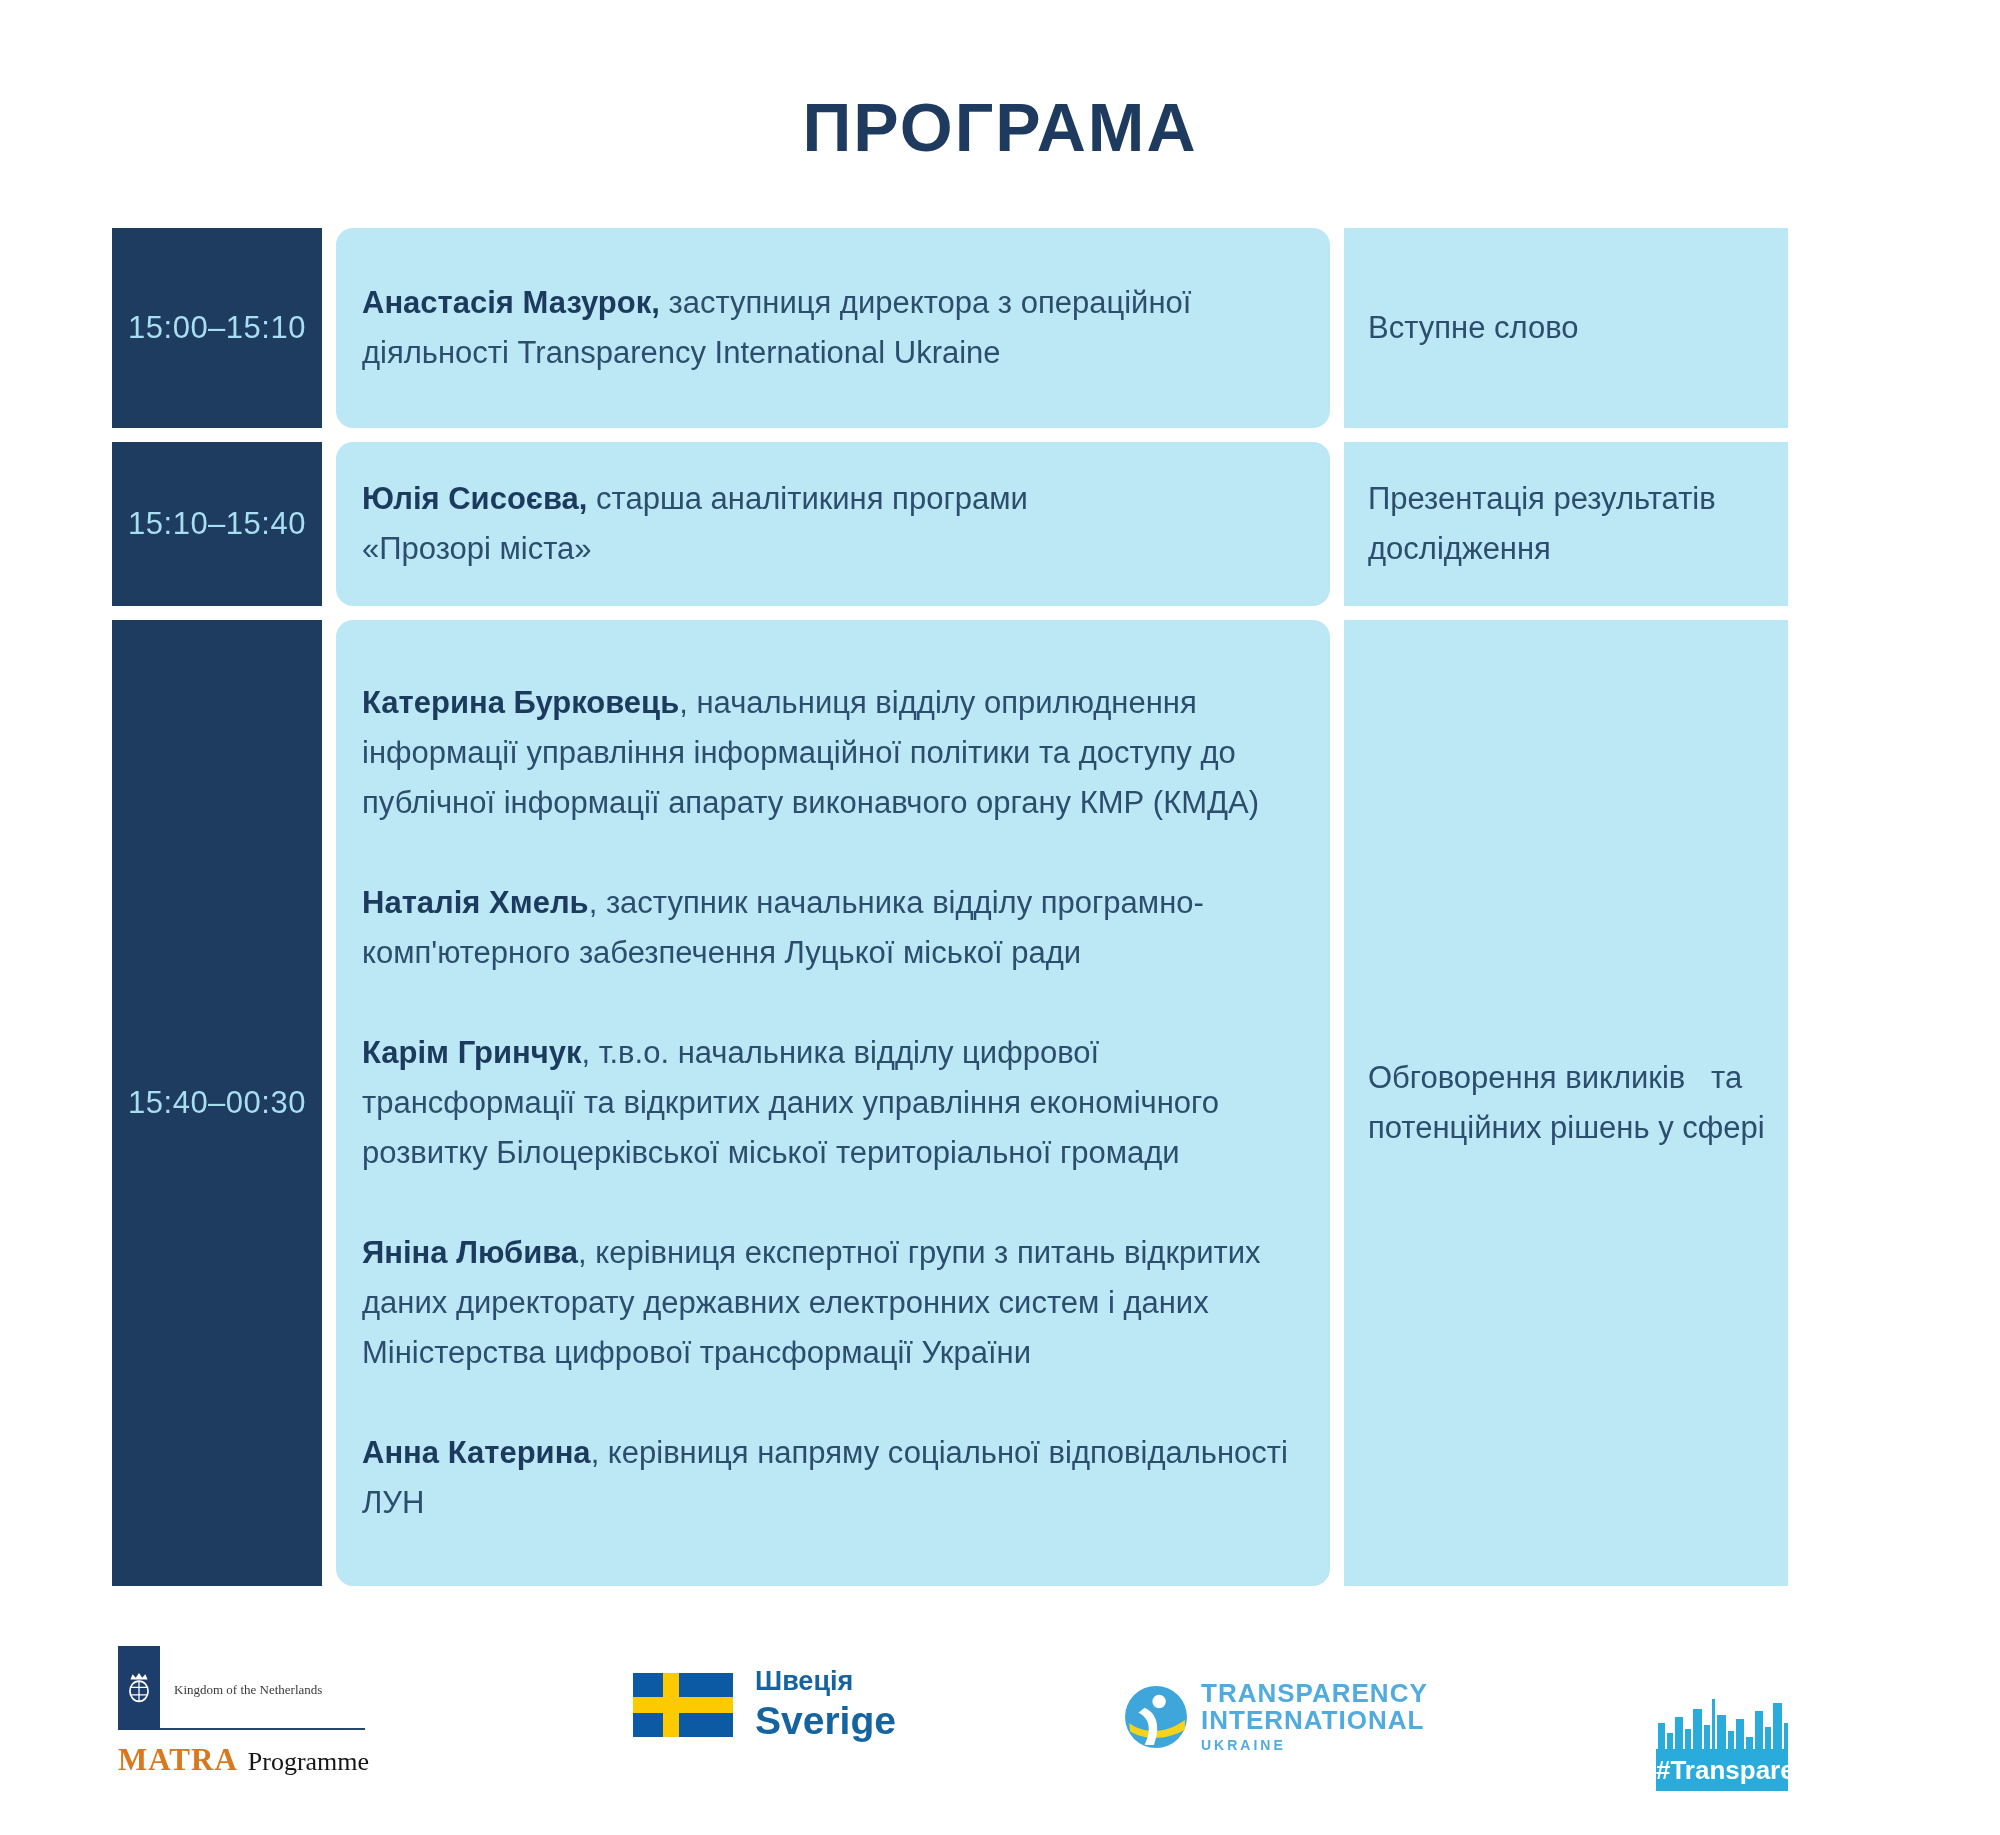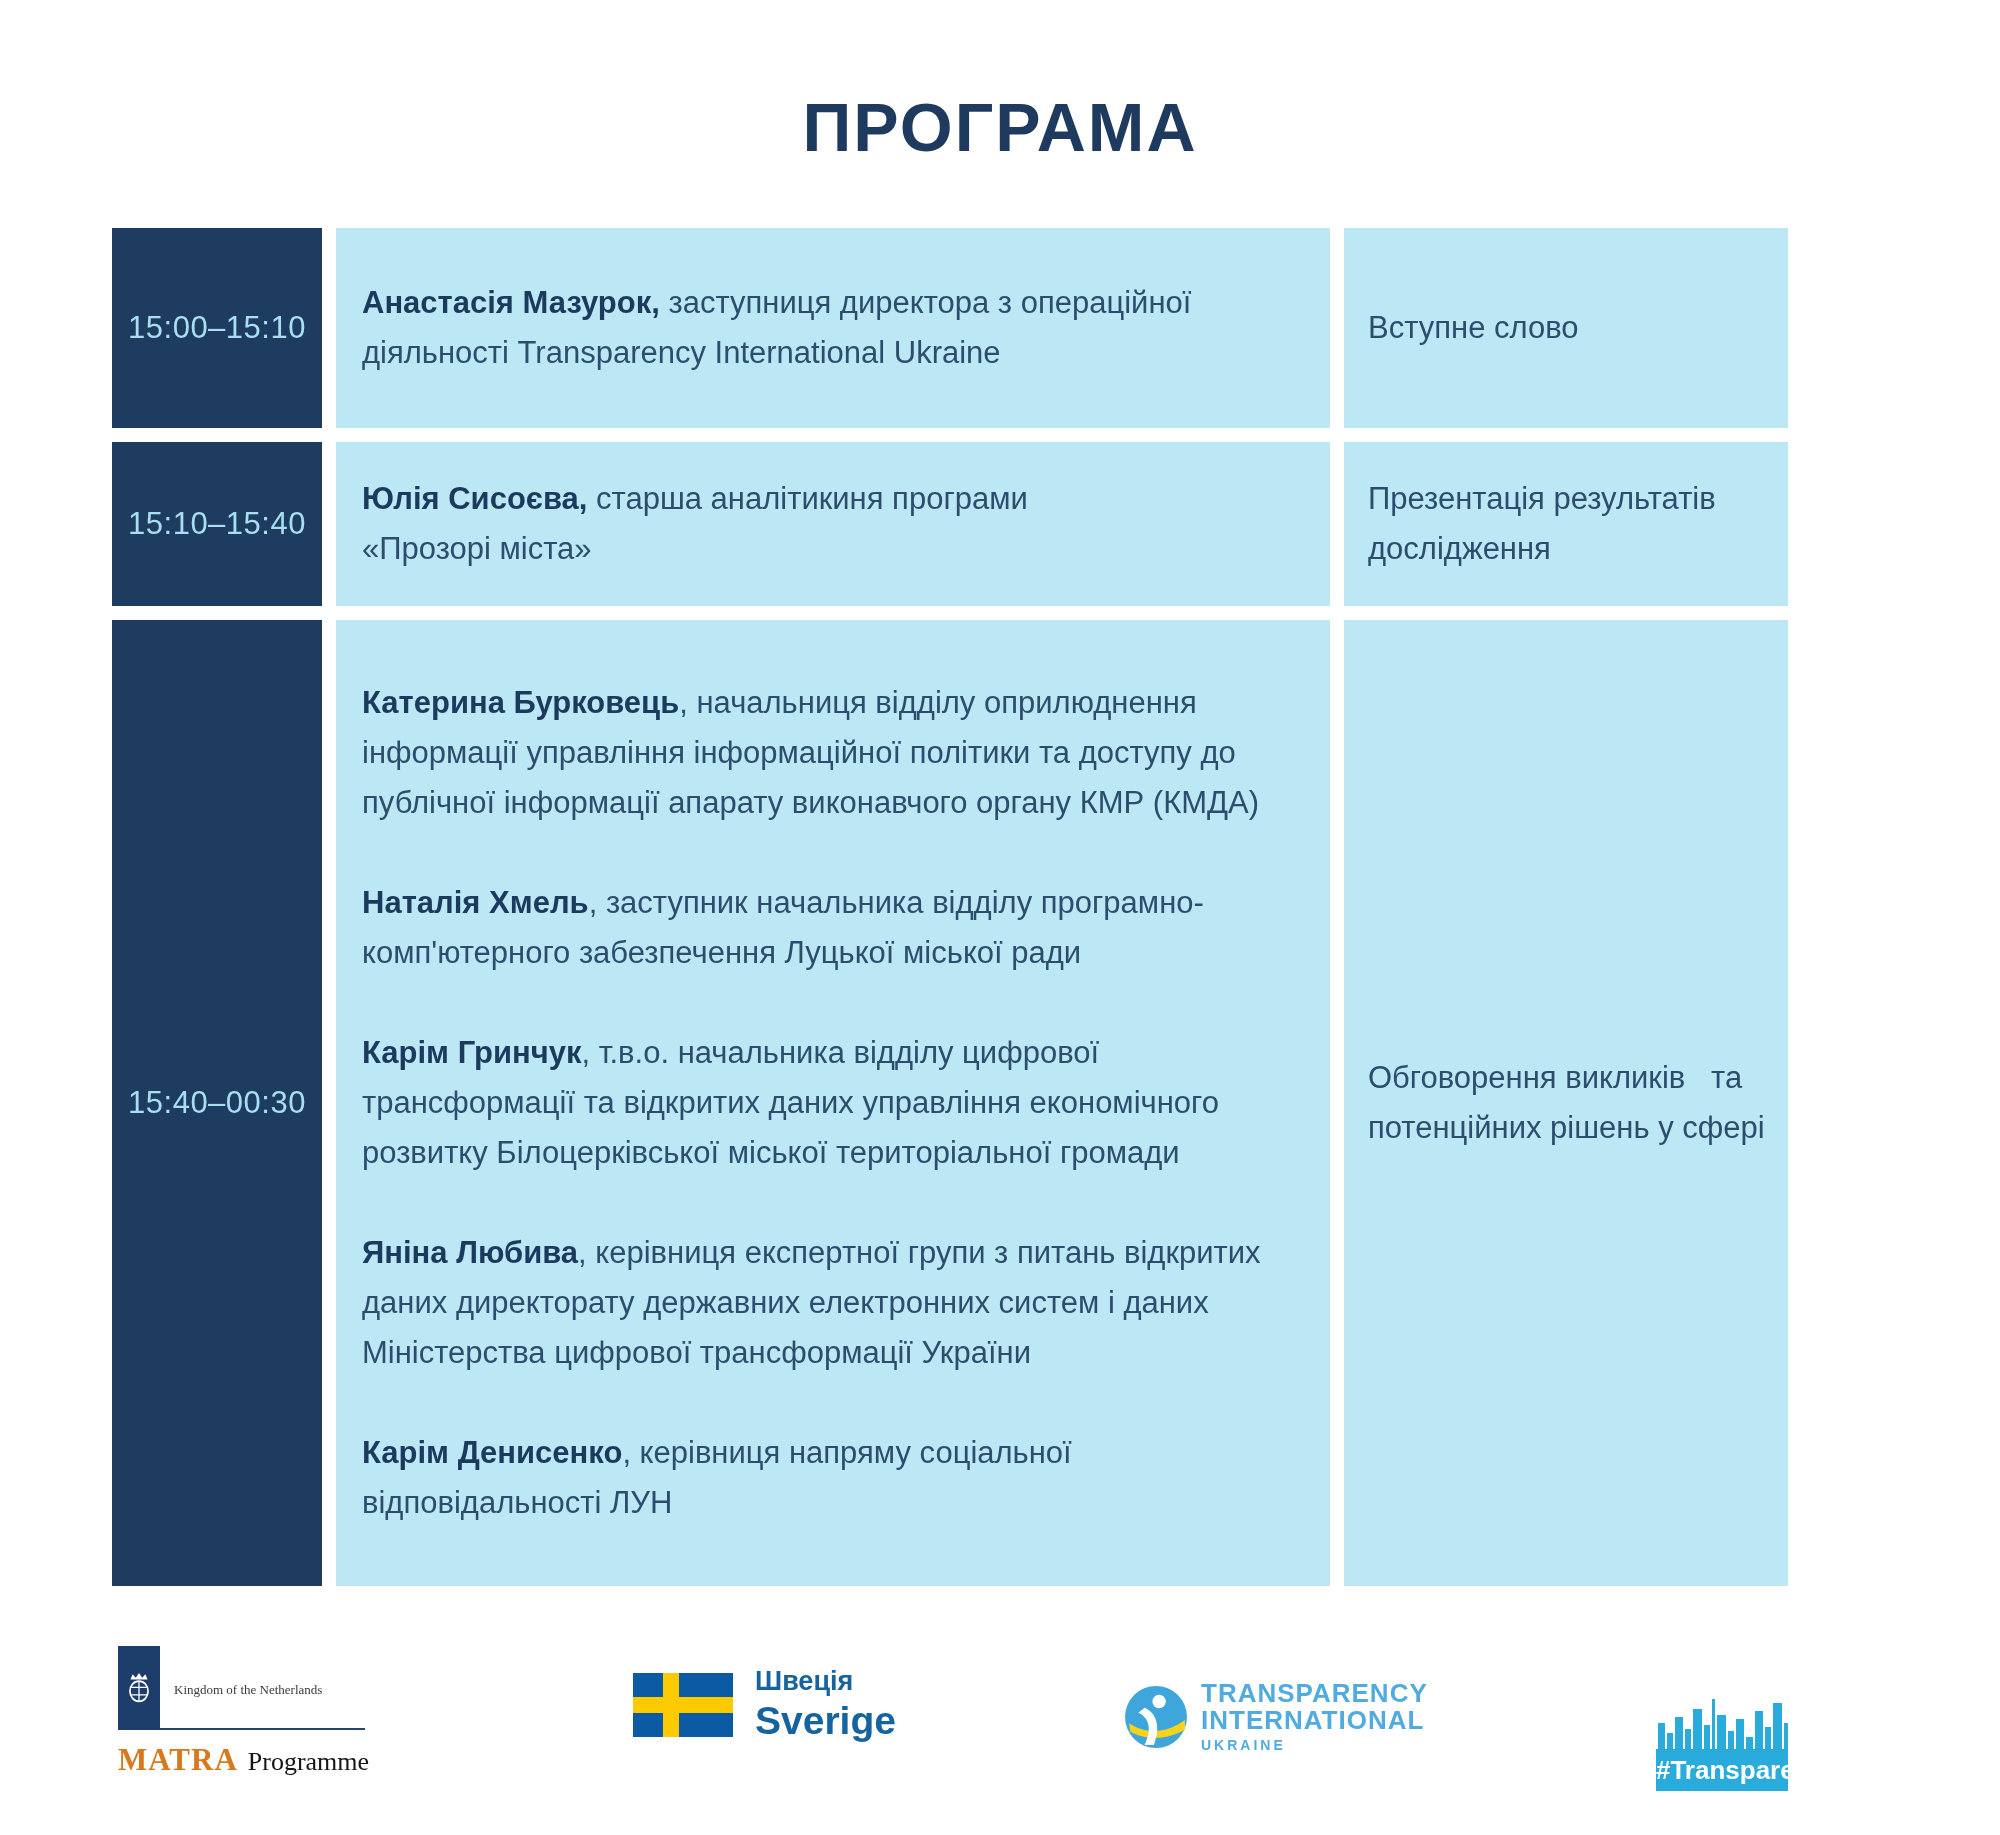--- a/index.html
+++ b/index.html
@@ -6,21 +6,21 @@
   .canvas{position:relative;width:1788px;height:1835px;background:#ffffff;overflow:hidden;
           font-family:"Liberation Sans",sans-serif;}
   .title{position:absolute;top:88px;left:0;width:2000px;margin:0;text-align:center;
          font-size:68px;font-weight:800;letter-spacing:2px;color:#1e3a5f;}
   .schedule{position:absolute;left:112px;top:228px;width:1776px;display:grid;
             grid-template-columns:210px 994px 544px;grid-template-rows:200px 164px 966px;gap:14px;}
   .cell{box-sizing:border-box;}
   .time{background:#1e3c60;color:#a8dff0;display:flex;align-items:center;justify-content:center;
         font-size:31px;letter-spacing:0.5px;}
   .main{background:#bce8f5;color:#2d4d6e;font-size:31px;line-height:50px;
-        padding:0 28px 0 26px;display:flex;flex-direction:column;justify-content:center;}
+        padding:0 28px 0 26px;display:flex;flex-direction:column;justify-content:center;border-radius:17px;}
   .topic{background:#bce8f5;color:#2d4d6e;font-size:31px;line-height:50px;
          padding:0 28px 0 24px;display:flex;align-items:center;}
   .para{margin:25px 0;}
   .r12 .para{margin:0;}
   .name{color:#1c3a5e;font-weight:700;}
   .desc,.topic-text{white-space:pre-wrap;}
 
   
   .logo{position:absolute;}
   
@@ -80,21 +80,21 @@
     </div>
 
     <div class="cell time">
       <span>15:40–00:30</span>
     </div>
     <div class="cell main">
       <p class="para"><b class="name">Катерина Бурковець</b><span class="desc">, начальниця відділу оприлюднення інформації управління інформаційної політики та доступу до публічної інформації апарату виконавчого органу КМР (КМДА)</span></p>
       <p class="para"><b class="name">Наталія Хмель</b><span class="desc">, заступник начальника відділу програмно-комп'ютерного забезпечення Луцької міської ради</span></p>
       <p class="para"><b class="name">Карім Гринчук</b><span class="desc">, т.в.о. начальника відділу цифрової трансформації та відкритих даних управління економічного розвитку Білоцерківської міської територіальної громади</span></p>
       <p class="para"><b class="name">Яніна Любива</b><span class="desc">, керівниця експертної групи з питань відкритих даних директорату державних електронних систем і даних Міністерства цифрової трансформації України</span></p>
-      <p class="para"><b class="name">Карім Денисенко</b><span class="desc">, керівниця напряму соціальної відповідальності ЛУН</span></p>
+      <p class="para"><b class="name">Анна Катерина</b><span class="desc">, керівниця напряму соціальної відповідальності ЛУН</span></p>
     </div>
     <div class="cell topic">
       <span class="topic-text">Обговорення викликів   та
 потенційних рішень у сфері</span>
     </div>
   </div>
 
   <div class="logo nl">
     <div class="nl-rect">
       <svg width="26" height="32" viewBox="0 0 24 30" aria-hidden="true">

